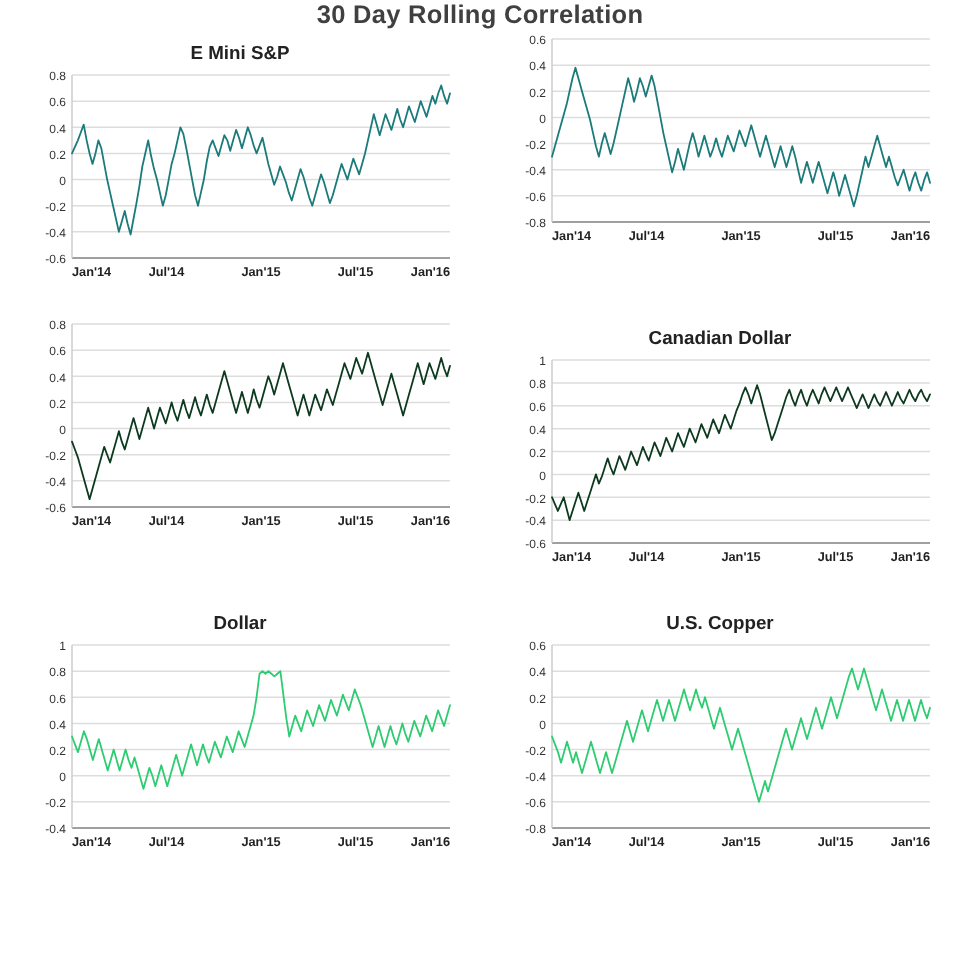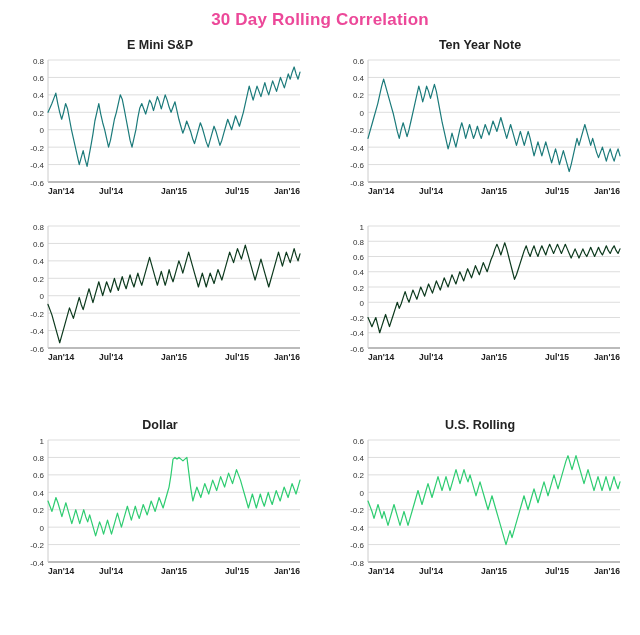--- a/index.html
+++ b/index.html
@@ -11,22 +11,21 @@
     width: 640px;
     height: 635px;
     font-family: "Liberation Sans", sans-serif;
     color: #1a1a1a;
     overflow: hidden;
   }
   #page-title {
     text-align: center;
     font-size: 17px;
     font-weight: bold;
-    color: #ec4899;
-    padding-top: 10px;
+    color: #404040;
     letter-spacing: 0.2px;
   }
   .grid {
     display: grid;
     grid-template-columns: 320px 320px;
     grid-template-rows: 190px 190px 190px;
     width: 532px;
   }
   .panel {
     position: relative;
@@ -80,21 +79,20 @@
           <text x="36" y="140" text-anchor="start" font-size="8.5" fill="#222222" font-weight="bold" font-family="&quot;Liberation Sans&quot;, sans-serif">Jan'14</text>
           <text x="99" y="140" text-anchor="middle" font-size="8.5" fill="#222222" font-weight="bold" font-family="&quot;Liberation Sans&quot;, sans-serif">Jul'14</text>
           <text x="162" y="140" text-anchor="middle" font-size="8.5" fill="#222222" font-weight="bold" font-family="&quot;Liberation Sans&quot;, sans-serif">Jan'15</text>
           <text x="225" y="140" text-anchor="middle" font-size="8.5" fill="#222222" font-weight="bold" font-family="&quot;Liberation Sans&quot;, sans-serif">Jul'15</text>
           <text x="288" y="140" text-anchor="end" font-size="8.5" fill="#222222" font-weight="bold" font-family="&quot;Liberation Sans&quot;, sans-serif">Jan'16</text>
           <path d="M36.00 58.29 L37.95 53.93 L39.91 49.57 L41.86 44.34 L43.81 39.11 L45.77 49.57 L47.72 58.29 L49.67 65.26 L51.63 58.29 L53.58 49.57 L55.53 54.80 L57.49 65.26 L59.44 75.71 L61.40 84.43 L63.35 93.14 L65.30 101.86 L67.26 110.57 L69.21 103.60 L71.16 96.63 L73.12 105.34 L75.07 112.31 L77.02 101.86 L78.98 91.40 L80.93 80.07 L82.88 67.00 L84.84 58.29 L86.79 49.57 L88.74 60.03 L90.70 68.74 L92.65 75.71 L94.60 84.43 L96.56 93.14 L98.51 86.17 L100.47 75.71 L102.42 65.26 L104.37 58.29 L106.33 49.57 L108.28 40.86 L110.23 45.21 L112.19 54.80 L114.14 65.26 L116.09 75.71 L118.05 86.17 L120.00 93.14 L121.95 84.43 L123.91 75.71 L125.86 63.51 L127.81 53.93 L129.77 49.57 L131.72 54.80 L133.67 60.03 L135.63 53.06 L137.58 46.09 L139.53 49.57 L141.49 56.54 L143.44 49.57 L145.40 42.60 L147.35 47.83 L149.30 54.80 L151.26 47.83 L153.21 40.86 L155.16 46.09 L157.12 53.06 L159.07 58.29 L161.02 53.06 L162.98 47.83 L164.93 56.54 L166.88 65.26 L168.84 72.23 L170.79 79.20 L172.74 73.97 L174.70 67.00 L176.65 72.23 L178.60 77.46 L180.56 84.43 L182.51 89.66 L184.47 82.69 L186.42 75.71 L188.37 68.74 L190.33 73.97 L192.28 80.94 L194.23 87.91 L196.19 93.14 L198.14 86.17 L200.09 79.20 L202.05 72.23 L204.00 77.46 L205.95 84.43 L207.91 91.40 L209.86 86.17 L211.81 79.20 L213.77 72.23 L215.72 65.26 L217.67 70.49 L219.63 75.71 L221.58 68.74 L223.53 61.77 L225.49 67.00 L227.44 72.23 L229.40 65.26 L231.35 58.29 L233.30 49.57 L235.26 40.86 L237.21 32.14 L239.16 39.11 L241.12 46.09 L243.07 39.11 L245.02 32.14 L246.98 37.37 L248.93 42.60 L250.88 35.63 L252.84 28.66 L254.79 35.63 L256.74 40.86 L258.70 33.89 L260.65 26.91 L262.60 32.14 L264.56 37.37 L266.51 30.40 L268.47 23.43 L270.42 28.66 L272.37 33.89 L274.33 26.91 L276.28 19.94 L278.23 25.17 L280.19 18.20 L282.14 12.97 L284.09 19.94 L286.05 25.17 L288.00 18.20 " fill="none" stroke="#1b7a7a" stroke-width="1.2" stroke-linejoin="round" stroke-linecap="round"></path>
         </svg>
       </div>
   </div>
   <div class="panel">
-    <div class="panel-title">Ten Year Note</div>
     <div class="plot-wrap">
         <svg class="plot-svg" id="svg1" width="296" height="150">
           <line x1="36" y1="128" x2="288" y2="128" stroke="#dddddd" stroke-width="1"></line>
           <text x="32" y="131.5" text-anchor="end" font-size="8" fill="#333333" font-family="&quot;Liberation Sans&quot;, sans-serif">-0.8</text>
           <line x1="36" y1="110.57142857142857" x2="288" y2="110.57142857142857" stroke="#dddddd" stroke-width="1"></line>
           <text x="32" y="114.07142857142857" text-anchor="end" font-size="8" fill="#333333" font-family="&quot;Liberation Sans&quot;, sans-serif">-0.6</text>
           <line x1="36" y1="93.14285714285714" x2="288" y2="93.14285714285714" stroke="#dddddd" stroke-width="1"></line>
           <text x="32" y="96.64285714285714" text-anchor="end" font-size="8" fill="#333333" font-family="&quot;Liberation Sans&quot;, sans-serif">-0.4</text>
           <line x1="36" y1="75.7142857142857" x2="288" y2="75.7142857142857" stroke="#dddddd" stroke-width="1"></line>
           <text x="32" y="79.2142857142857" text-anchor="end" font-size="8" fill="#333333" font-family="&quot;Liberation Sans&quot;, sans-serif">-0.2</text>
@@ -141,20 +139,21 @@
           <text x="36" y="140" text-anchor="start" font-size="8.5" fill="#222222" font-weight="bold" font-family="&quot;Liberation Sans&quot;, sans-serif">Jan'14</text>
           <text x="99" y="140" text-anchor="middle" font-size="8.5" fill="#222222" font-weight="bold" font-family="&quot;Liberation Sans&quot;, sans-serif">Jul'14</text>
           <text x="162" y="140" text-anchor="middle" font-size="8.5" fill="#222222" font-weight="bold" font-family="&quot;Liberation Sans&quot;, sans-serif">Jan'15</text>
           <text x="225" y="140" text-anchor="middle" font-size="8.5" fill="#222222" font-weight="bold" font-family="&quot;Liberation Sans&quot;, sans-serif">Jul'15</text>
           <text x="288" y="140" text-anchor="end" font-size="8.5" fill="#222222" font-weight="bold" font-family="&quot;Liberation Sans&quot;, sans-serif">Jan'16</text>
           <path d="M36.00 84.43 L37.95 89.66 L39.91 94.89 L41.86 101.86 L43.81 108.83 L45.77 115.80 L47.72 122.77 L49.67 115.80 L51.63 108.83 L53.58 101.86 L55.53 94.89 L57.49 87.91 L59.44 93.14 L61.40 98.37 L63.35 91.40 L65.30 84.43 L67.26 77.46 L69.21 84.43 L71.16 89.66 L73.12 82.69 L75.07 75.71 L77.02 68.74 L78.98 75.71 L80.93 82.69 L82.88 75.71 L84.84 68.74 L86.79 61.77 L88.74 68.74 L90.70 75.71 L92.65 68.74 L94.60 61.77 L96.56 67.00 L98.51 72.23 L100.47 65.26 L102.42 58.29 L104.37 65.26 L106.33 70.49 L108.28 63.51 L110.23 56.54 L112.19 63.51 L114.14 68.74 L116.09 61.77 L118.05 54.80 L120.00 61.77 L121.95 67.00 L123.91 60.03 L125.86 53.06 L127.81 60.03 L129.77 65.26 L131.72 58.29 L133.67 51.31 L135.63 44.34 L137.58 37.37 L139.53 44.34 L141.49 51.31 L143.44 58.29 L145.40 65.26 L147.35 58.29 L149.30 51.31 L151.26 58.29 L153.21 65.26 L155.16 58.29 L157.12 49.57 L159.07 56.54 L161.02 61.77 L162.98 54.80 L164.93 47.83 L166.88 40.86 L168.84 46.09 L170.79 53.06 L172.74 46.09 L174.70 39.11 L176.65 32.14 L178.60 39.11 L180.56 46.09 L182.51 53.06 L184.47 60.03 L186.42 67.00 L188.37 60.03 L190.33 53.06 L192.28 60.03 L194.23 67.00 L196.19 60.03 L198.14 53.06 L200.09 58.29 L202.05 63.51 L204.00 56.54 L205.95 49.57 L207.91 54.80 L209.86 60.03 L211.81 53.06 L213.77 46.09 L215.72 39.11 L217.67 32.14 L219.63 37.37 L221.58 42.60 L223.53 35.63 L225.49 28.66 L227.44 33.89 L229.40 39.11 L231.35 32.14 L233.30 25.17 L235.26 32.14 L237.21 39.11 L239.16 46.09 L241.12 53.06 L243.07 60.03 L245.02 53.06 L246.98 46.09 L248.93 39.11 L250.88 46.09 L252.84 53.06 L254.79 60.03 L256.74 67.00 L258.70 60.03 L260.65 53.06 L262.60 46.09 L264.56 39.11 L266.51 32.14 L268.47 39.11 L270.42 46.09 L272.37 39.11 L274.33 32.14 L276.28 37.37 L278.23 42.60 L280.19 35.63 L282.14 28.66 L284.09 35.63 L286.05 40.86 L288.00 33.89 " fill="none" stroke="#0d3a1e" stroke-width="1.2" stroke-linejoin="round" stroke-linecap="round"></path>
         </svg>
       </div>
   </div>
   <div class="panel">
+    <div class="panel-title">Canadian Dollar</div>
     <div class="plot-wrap">
         <svg class="plot-svg" id="svg3" width="296" height="150">
           <line x1="36" y1="128" x2="288" y2="128" stroke="#dddddd" stroke-width="1"></line>
           <text x="32" y="131.5" text-anchor="end" font-size="8" fill="#333333" font-family="&quot;Liberation Sans&quot;, sans-serif">-0.6</text>
           <line x1="36" y1="112.75" x2="288" y2="112.75" stroke="#dddddd" stroke-width="1"></line>
           <text x="32" y="116.25" text-anchor="end" font-size="8" fill="#333333" font-family="&quot;Liberation Sans&quot;, sans-serif">-0.4</text>
           <line x1="36" y1="97.5" x2="288" y2="97.5" stroke="#dddddd" stroke-width="1"></line>
           <text x="32" y="101" text-anchor="end" font-size="8" fill="#333333" font-family="&quot;Liberation Sans&quot;, sans-serif">-0.2</text>
           <line x1="36" y1="82.25" x2="288" y2="82.25" stroke="#dddddd" stroke-width="1"></line>
           <text x="32" y="85.75" text-anchor="end" font-size="8" fill="#333333" font-family="&quot;Liberation Sans&quot;, sans-serif">0</text>
@@ -204,21 +203,21 @@
           <text x="36" y="140" text-anchor="start" font-size="8.5" fill="#222222" font-weight="bold" font-family="&quot;Liberation Sans&quot;, sans-serif">Jan'14</text>
           <text x="99" y="140" text-anchor="middle" font-size="8.5" fill="#222222" font-weight="bold" font-family="&quot;Liberation Sans&quot;, sans-serif">Jul'14</text>
           <text x="162" y="140" text-anchor="middle" font-size="8.5" fill="#222222" font-weight="bold" font-family="&quot;Liberation Sans&quot;, sans-serif">Jan'15</text>
           <text x="225" y="140" text-anchor="middle" font-size="8.5" fill="#222222" font-weight="bold" font-family="&quot;Liberation Sans&quot;, sans-serif">Jul'15</text>
           <text x="288" y="140" text-anchor="end" font-size="8.5" fill="#222222" font-weight="bold" font-family="&quot;Liberation Sans&quot;, sans-serif">Jan'16</text>
           <path d="M36.00 67.00 L37.98 72.23 L39.97 77.46 L41.95 70.49 L43.94 63.51 L45.92 68.74 L47.91 75.71 L49.89 82.69 L51.87 75.71 L53.86 68.74 L55.84 75.71 L57.83 82.69 L59.81 89.66 L61.80 82.69 L63.78 75.71 L65.76 82.69 L67.75 89.66 L69.73 82.69 L71.72 75.71 L73.70 82.69 L75.69 87.91 L77.67 80.94 L79.65 87.91 L81.64 94.89 L83.62 101.86 L85.61 94.89 L87.59 87.91 L89.57 93.14 L91.56 100.11 L93.54 93.14 L95.53 86.17 L97.51 93.14 L99.50 100.11 L101.48 93.14 L103.46 86.17 L105.45 79.20 L107.43 86.17 L109.42 93.14 L111.40 86.17 L113.39 79.20 L115.37 72.23 L117.35 79.20 L119.34 86.17 L121.32 79.20 L123.31 72.23 L125.29 79.20 L127.28 84.43 L129.26 77.46 L131.24 70.49 L133.23 75.71 L135.21 80.94 L137.20 73.97 L139.18 67.00 L141.17 72.23 L143.15 77.46 L145.13 70.49 L147.12 63.51 L149.10 68.74 L151.09 73.97 L153.07 67.00 L155.06 60.03 L157.04 53.06 L159.02 40.86 L161.01 25.17 L162.99 23.43 L164.98 25.17 L166.96 23.43 L168.94 25.17 L170.93 26.91 L172.91 25.17 L174.90 23.43 L176.88 39.11 L178.87 54.80 L180.85 67.00 L182.83 60.03 L184.82 53.06 L186.80 58.29 L188.79 63.51 L190.77 56.54 L192.76 49.57 L194.74 54.80 L196.72 60.03 L198.71 53.06 L200.69 46.09 L202.68 51.31 L204.66 56.54 L206.65 49.57 L208.63 42.60 L210.61 47.83 L212.60 53.06 L214.58 46.09 L216.57 39.11 L218.55 44.34 L220.54 49.57 L222.52 42.60 L224.50 35.63 L226.49 40.86 L228.47 46.09 L230.46 53.06 L232.44 60.03 L234.43 67.00 L236.41 73.97 L238.39 67.00 L240.38 60.03 L242.36 67.00 L244.35 73.97 L246.33 67.00 L248.31 60.03 L250.30 67.00 L252.28 72.23 L254.27 65.26 L256.25 58.29 L258.24 65.26 L260.22 70.49 L262.20 63.51 L264.19 56.54 L266.17 61.77 L268.16 67.00 L270.14 60.03 L272.13 53.06 L274.11 58.29 L276.09 63.51 L278.08 56.54 L280.06 49.57 L282.05 54.80 L284.03 60.03 L286.02 53.06 L288.00 46.09 " fill="none" stroke="#2ecc71" stroke-width="1.2" stroke-linejoin="round" stroke-linecap="round"></path>
         </svg>
       </div>
   </div>
   <div class="panel">
-    <div class="panel-title">U.S. Rolling</div>
+    <div class="panel-title">U.S. Copper</div>
     <div class="plot-wrap">
         <svg class="plot-svg" id="svg5" width="296" height="150">
           <line x1="36" y1="128" x2="288" y2="128" stroke="#dddddd" stroke-width="1"></line>
           <text x="32" y="131.5" text-anchor="end" font-size="8" fill="#333333" font-family="&quot;Liberation Sans&quot;, sans-serif">-0.8</text>
           <line x1="36" y1="110.57142857142857" x2="288" y2="110.57142857142857" stroke="#dddddd" stroke-width="1"></line>
           <text x="32" y="114.07142857142857" text-anchor="end" font-size="8" fill="#333333" font-family="&quot;Liberation Sans&quot;, sans-serif">-0.6</text>
           <line x1="36" y1="93.14285714285714" x2="288" y2="93.14285714285714" stroke="#dddddd" stroke-width="1"></line>
           <text x="32" y="96.64285714285714" text-anchor="end" font-size="8" fill="#333333" font-family="&quot;Liberation Sans&quot;, sans-serif">-0.4</text>
           <line x1="36" y1="75.7142857142857" x2="288" y2="75.7142857142857" stroke="#dddddd" stroke-width="1"></line>
           <text x="32" y="79.2142857142857" text-anchor="end" font-size="8" fill="#333333" font-family="&quot;Liberation Sans&quot;, sans-serif">-0.2</text>

